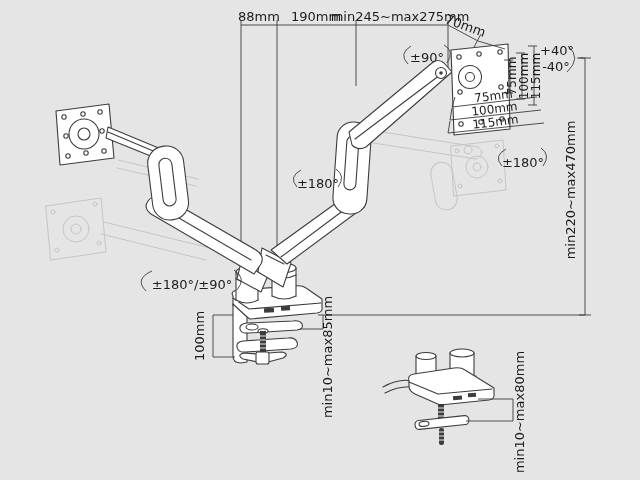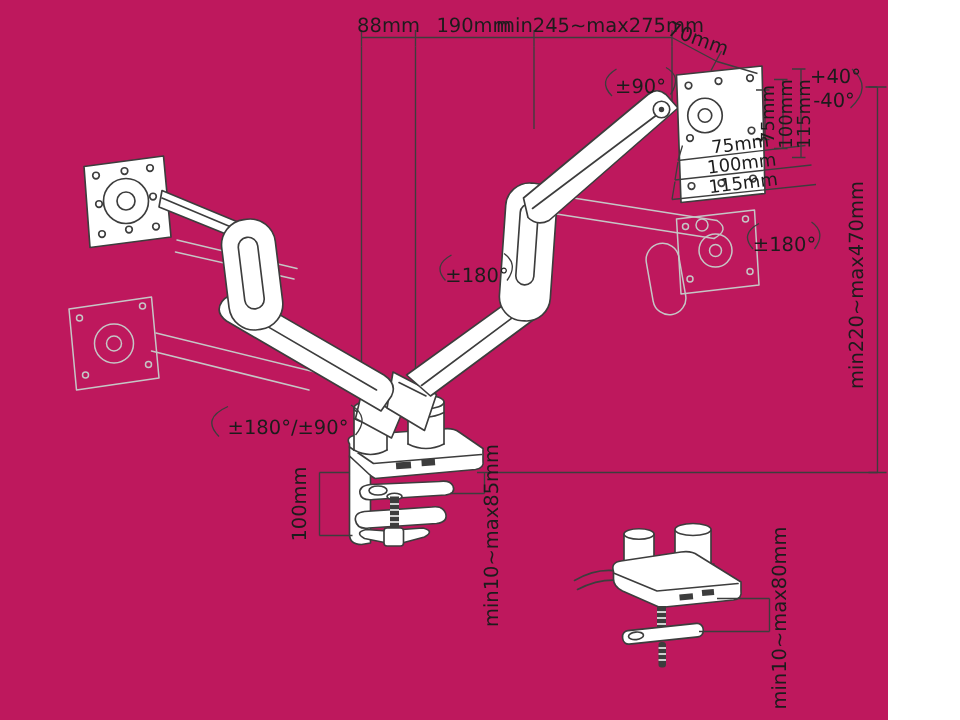--- a/index.html
+++ b/index.html
@@ -1,16 +1,16 @@
 <!DOCTYPE html>
 <html><head>
 <meta charset="utf-8">
 <style>
   html,body{margin:0;padding:0;background:#ffffff;}
-  .canvas{width:592px;height:480px;background:#be185d;overflow:hidden;position:relative;}
+  .canvas{width:640px;height:480px;background:#e5e5e5;overflow:hidden;position:relative;}
   svg{display:block;}
   .ink{stroke:#3d3d3d;fill:none;stroke-width:1.1;stroke-linecap:round;stroke-linejoin:round;}
   .fillw{fill:#ffffff;}
   .dark{fill:#3d3d3d;stroke:none;}
   .thread{stroke:#ffffff;stroke-width:0.9;fill:none;}
   .ghost{stroke:#c6c6c6;fill:none;stroke-width:1;stroke-linecap:round;stroke-linejoin:round;}
   .dim{stroke:#3d3d3d;fill:none;stroke-width:0.9;stroke-linecap:butt;}
   text{font-family:"DejaVu Sans","Liberation Sans",sans-serif;fill:#1c1c1c;}
   .t13{font-size:13px;}
   .t12{font-size:12px;}

